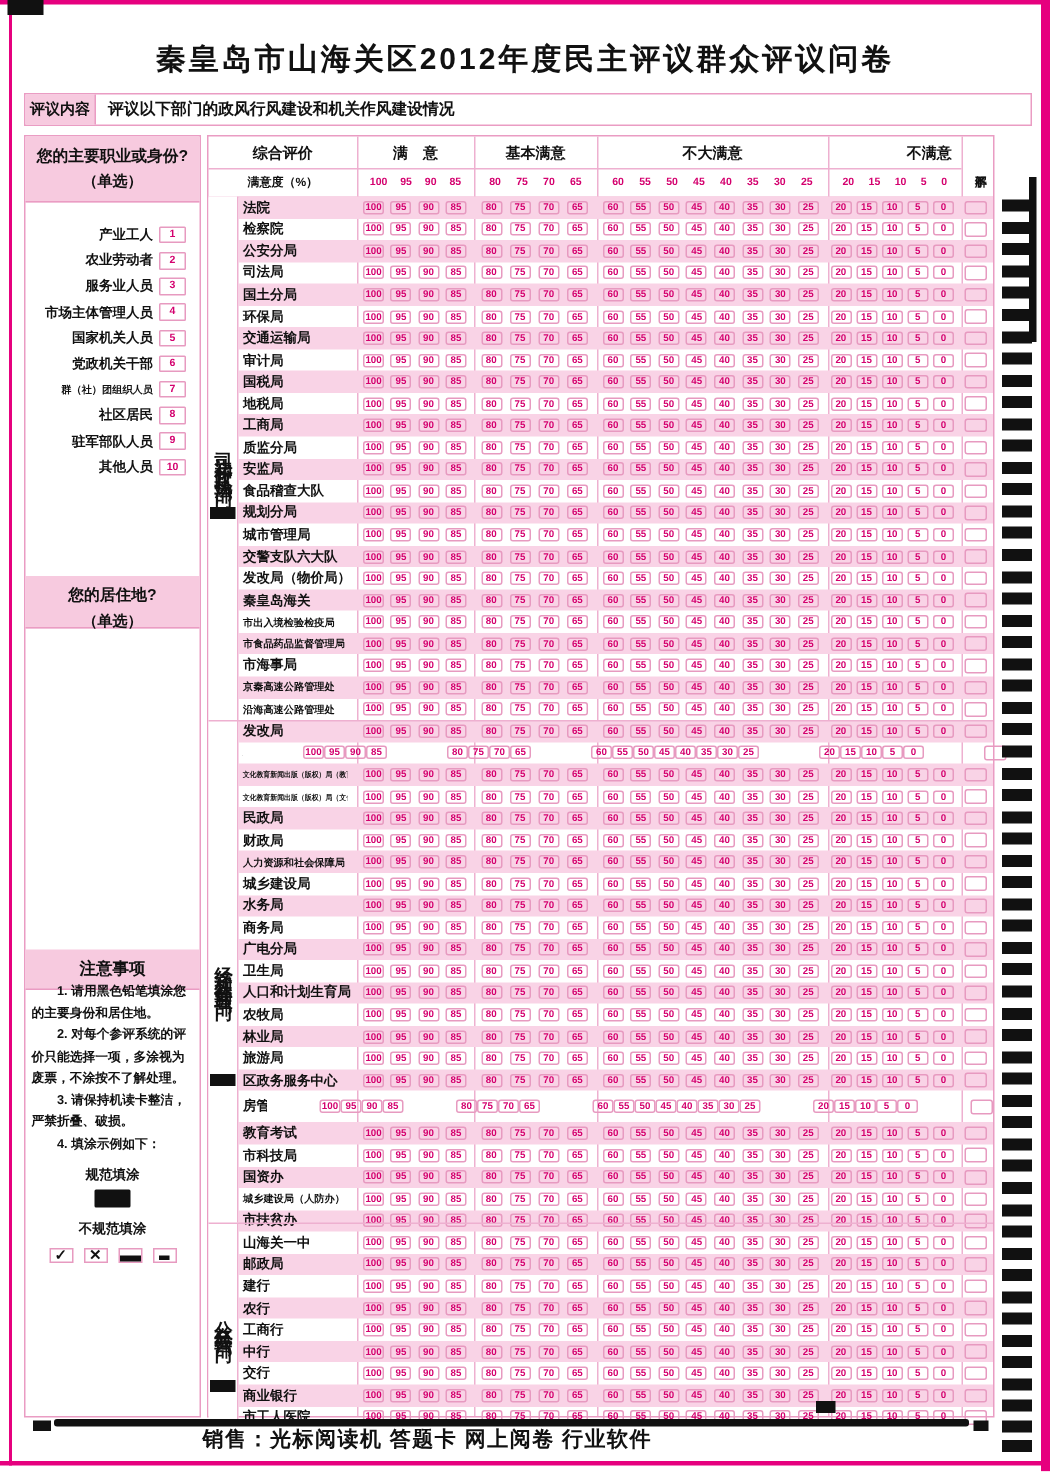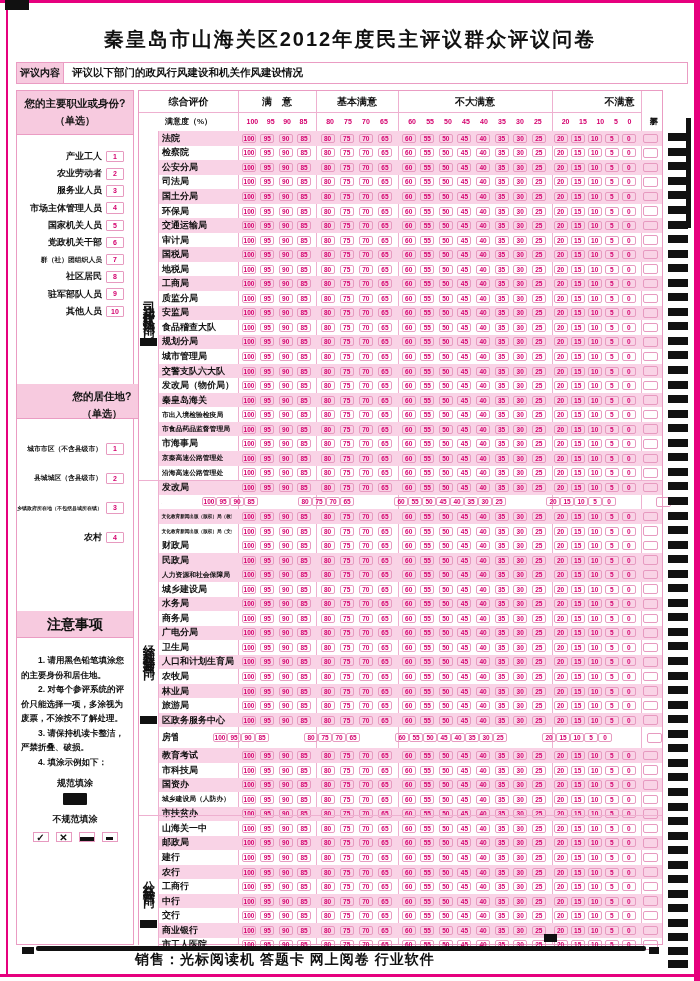--- a/index.html
+++ b/index.html
@@ -21,22 +21,22 @@
                 font-size:10px;font-weight:bold;}
   .review-text{flex:1;display:flex;align-items:center;padding-left:8px;font-size:10.5px;font-weight:bold;}
 
   
   .sidebar{left:16px;top:90px;width:118px;height:855px;border:1px solid #ea9cc3;box-sizing:border-box;background:#fff;}
   .sb-head{position:absolute;left:0;width:116px;background:#f7cadf;border-bottom:1px solid #ea9cc3;
            text-align:center;font-weight:bold;}
   .sb-head .t1{font-size:10.5px;padding-top:6px;}
   .sb-head .t2{font-size:10px;padding-top:3px;}
   .occ-head{top:0;height:43px;}
-  .res-head{top:293px;height:34px;padding-left:27px;}
-  .note-head{top:520px;height:26px;line-height:26px;font-size:14px;}
+  .res-head{top:293px;height:34px;}
+  .note-head{top:542px;height:26px;line-height:26px;font-size:11px;}
   .choice-row{display:flex;align-items:center;justify-content:flex-end;padding-right:9px;}
   .choice-label{font-weight:bold;margin-right:4px;white-space:nowrap;}
   .numbox{width:16px;height:9.5px;border:1px solid #e79ac0;border-radius:1px;background:#fff;color:#d4006e;
           font-size:7px;font-weight:bold;line-height:9.5px;text-align:center;flex:0 0 auto;}
   .occ-list{position:absolute;left:0;top:57px;width:116px;}
   .res-list{position:absolute;left:0;top:343px;width:116px;}
   .notes-body{position:absolute;left:4px;top:562px;width:108px;}
   .notes-body p{margin:0;font-size:8.5px;font-weight:bold;line-height:14.5px;text-indent:17px;}
   .fill-good{width:24px;height:12px;background:#111;border-radius:1px;margin:3px auto 2px auto;}
   .fill-label{text-align:center;font-size:9px;font-weight:bold;margin-top:8px;}
@@ -142,38 +142,20 @@
         <div class="choice-row" style="height: 17.2px;">
           <div class="choice-label" style="font-size: 9px;">其他人员</div>
           <div class="numbox">10</div>
         </div>
       </div>
 
     <div class="sb-head res-head">
       <div class="t1">您的居住地?</div>
       <div class="t2">（单选）</div>
     </div>
-    <div class="res-list">
-        <div class="choice-row" style="height: 29.5px;">
-          <div class="choice-label" style="font-size: 6.8px;">城市市区（不含县级市）</div>
-          <div class="numbox">1</div>
-        </div>
-        <div class="choice-row" style="height: 29.5px;">
-          <div class="choice-label" style="font-size: 6.8px;">县城城区（含县级市）</div>
-          <div class="numbox">2</div>
-        </div>
-        <div class="choice-row" style="height: 29.5px;">
-          <div class="choice-label" style="font-size: 5px;">乡镇政府所在地（不包括县城所在镇）</div>
-          <div class="numbox">3</div>
-        </div>
-        <div class="choice-row" style="height: 29.5px;">
-          <div class="choice-label" style="font-size: 9px;">农村</div>
-          <div class="numbox">4</div>
-        </div>
-      </div>
 
     <div class="sb-head note-head">注意事项</div>
     <div class="notes-body">
       <div>
           <p>1. 请用黑色铅笔填涂您的主要身份和居住地。</p>
           <p>2. 对每个参评系统的评价只能选择一项，多涂视为废票，不涂按不了解处理。</p>
           <p>3. 请保持机读卡整洁，严禁折叠、破损。</p>
           <p>4. 填涂示例如下：</p>
         </div>
       <div class="fill-label">规范填涂</div>
@@ -1224,57 +1206,57 @@
             <span class="bub">20</span>
             <span class="bub">15</span>
             <span class="bub">10</span>
             <span class="bub">5</span>
             <span class="bub">0</span>
           </div>
           <div class="c-sec" style="width: 23px;">
             <span class="bub unk"></span>
           </div>
         </div>
+        <div class="trow pink" style="height: 14.55px;">
+          <div class="c-dept" style="font-size: 9px;">民政局</div>
+          <div class="c-sec" style="width: 78px;">
+            <span class="bub">100</span>
+            <span class="bub">95</span>
+            <span class="bub">90</span>
+            <span class="bub">85</span>
+          </div>
+          <div class="c-sec" style="width: 82px;">
+            <span class="bub">80</span>
+            <span class="bub">75</span>
+            <span class="bub">70</span>
+            <span class="bub">65</span>
+          </div>
+          <div class="c-sec" style="width: 154px;">
+            <span class="bub">60</span>
+            <span class="bub">55</span>
+            <span class="bub">50</span>
+            <span class="bub">45</span>
+            <span class="bub">40</span>
+            <span class="bub">35</span>
+            <span class="bub">30</span>
+            <span class="bub">25</span>
+          </div>
+          <div class="c-sec" style="width: 89px;">
+            <span class="bub">20</span>
+            <span class="bub">15</span>
+            <span class="bub">10</span>
+            <span class="bub">5</span>
+            <span class="bub">0</span>
+          </div>
+          <div class="c-sec" style="width: 23px;">
+            <span class="bub unk"></span>
+          </div>
+        </div>
         <div class="trow" style="height: 14.55px;">
           <div class="c-dept" style="font-size: 9px;">财政局</div>
-          <div class="c-sec" style="width: 78px;">
-            <span class="bub">100</span>
-            <span class="bub">95</span>
-            <span class="bub">90</span>
-            <span class="bub">85</span>
-          </div>
-          <div class="c-sec" style="width: 82px;">
-            <span class="bub">80</span>
-            <span class="bub">75</span>
-            <span class="bub">70</span>
-            <span class="bub">65</span>
-          </div>
-          <div class="c-sec" style="width: 154px;">
-            <span class="bub">60</span>
-            <span class="bub">55</span>
-            <span class="bub">50</span>
-            <span class="bub">45</span>
-            <span class="bub">40</span>
-            <span class="bub">35</span>
-            <span class="bub">30</span>
-            <span class="bub">25</span>
-          </div>
-          <div class="c-sec" style="width: 89px;">
-            <span class="bub">20</span>
-            <span class="bub">15</span>
-            <span class="bub">10</span>
-            <span class="bub">5</span>
-            <span class="bub">0</span>
-          </div>
-          <div class="c-sec" style="width: 23px;">
-            <span class="bub unk"></span>
-          </div>
-        </div>
-        <div class="trow pink" style="height: 14.55px;">
-          <div class="c-dept" style="font-size: 9px;">民政局</div>
           <div class="c-sec" style="width: 78px;">
             <span class="bub">100</span>
             <span class="bub">95</span>
             <span class="bub">90</span>
             <span class="bub">85</span>
           </div>
           <div class="c-sec" style="width: 82px;">
             <span class="bub">80</span>
             <span class="bub">75</span>
             <span class="bub">70</span>

